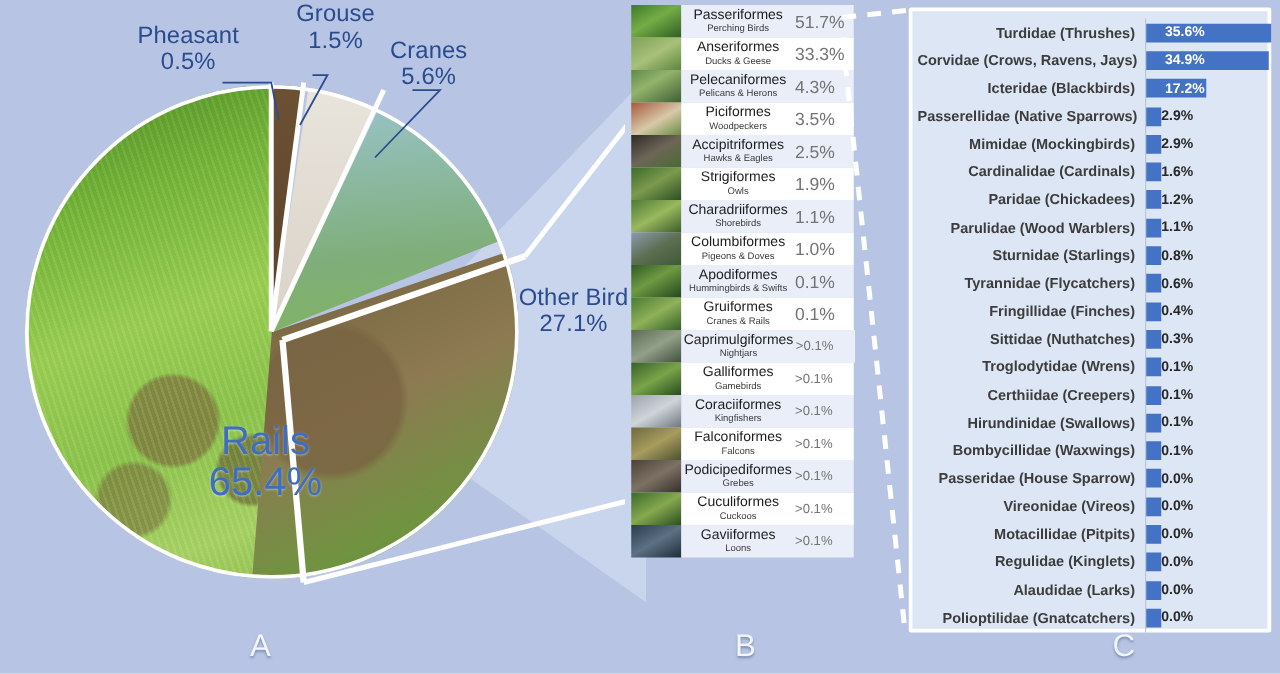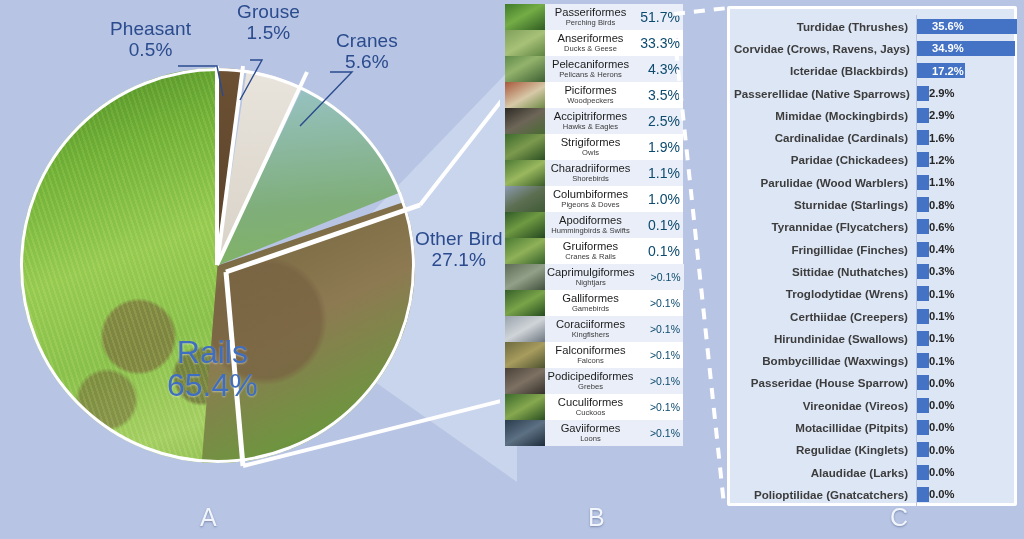--- a/index.html
+++ b/index.html
@@ -79,21 +79,21 @@
 
   
   .pie-label {
     position:absolute; color:#2a4b8d; text-align:center;
     font-size:19px; line-height:1.12; letter-spacing:.1px;
     white-space:nowrap;
   }
   .pie-label .v{ display:block; }
   .lbl-pheasant { left:110px; top:18px; }
   .lbl-grouse   { left:237px; top:1px; }
-  .lbl-cranes   { left:336px; top:30px; }
+  .lbl-cranes   { left:312px; top:30px; }
   .lbl-other    { left:415px; top:228px; }
 
   .turkey-label{
     position:absolute; left:167px; top:336px;
     color:#3f6ec0; text-align:center; line-height:1.02;
     text-shadow:0 1px 2px rgba(255,255,255,.45);
   }
   .turkey-label .t1{ font-size:32px; display:block; }
   .turkey-label .t2{ font-size:32px; display:block; }
 
@@ -118,22 +118,22 @@
   }
   .brow:nth-child(odd) .bbody{ background:#e9eef8; }
   .brow:nth-child(even) .bbody{ background:#ffffff; }
   .btext{
     flex:1 1 auto; text-align:center; line-height:1.03;
     padding:0 2px; overflow:hidden;
   }
   .border-name{ display:block; font-size:11.2px; color:#1c1c1c; }
   .border-common{ display:block; font-size:7.6px; color:#3a3a3a; }
   .bpct{
-    flex:0 0 auto; width:44px; text-align:right;
-    font-size:14px; color:#0c4a6e; white-space:nowrap;
+    flex:0 0 auto; width:44px; text-align:left;
+    font-size:14px; color:#737373; white-space:nowrap;
   }
   .bpct.small{ font-size:10.5px; }
 
   
   .th1 { background:linear-gradient(150deg,#3f7a2a,#74ad46 45%,#2f5c22); }
   .th2 { background:linear-gradient(150deg,#7fa05a,#a8c178 50%,#5d8440); }
   .th3 { background:linear-gradient(150deg,#5f8a4a,#93b36c 40%,#3d5f32); }
   .th4 { background:linear-gradient(150deg,#a8583c,#d7c9a8 55%,#6d8a45); }
   .th5 { background:linear-gradient(150deg,#2e2a25,#6d6658 50%,#4a6a32); }
   .th6 { background:linear-gradient(150deg,#3c6a2c,#7c9a4e 48%,#2c4f22); }

